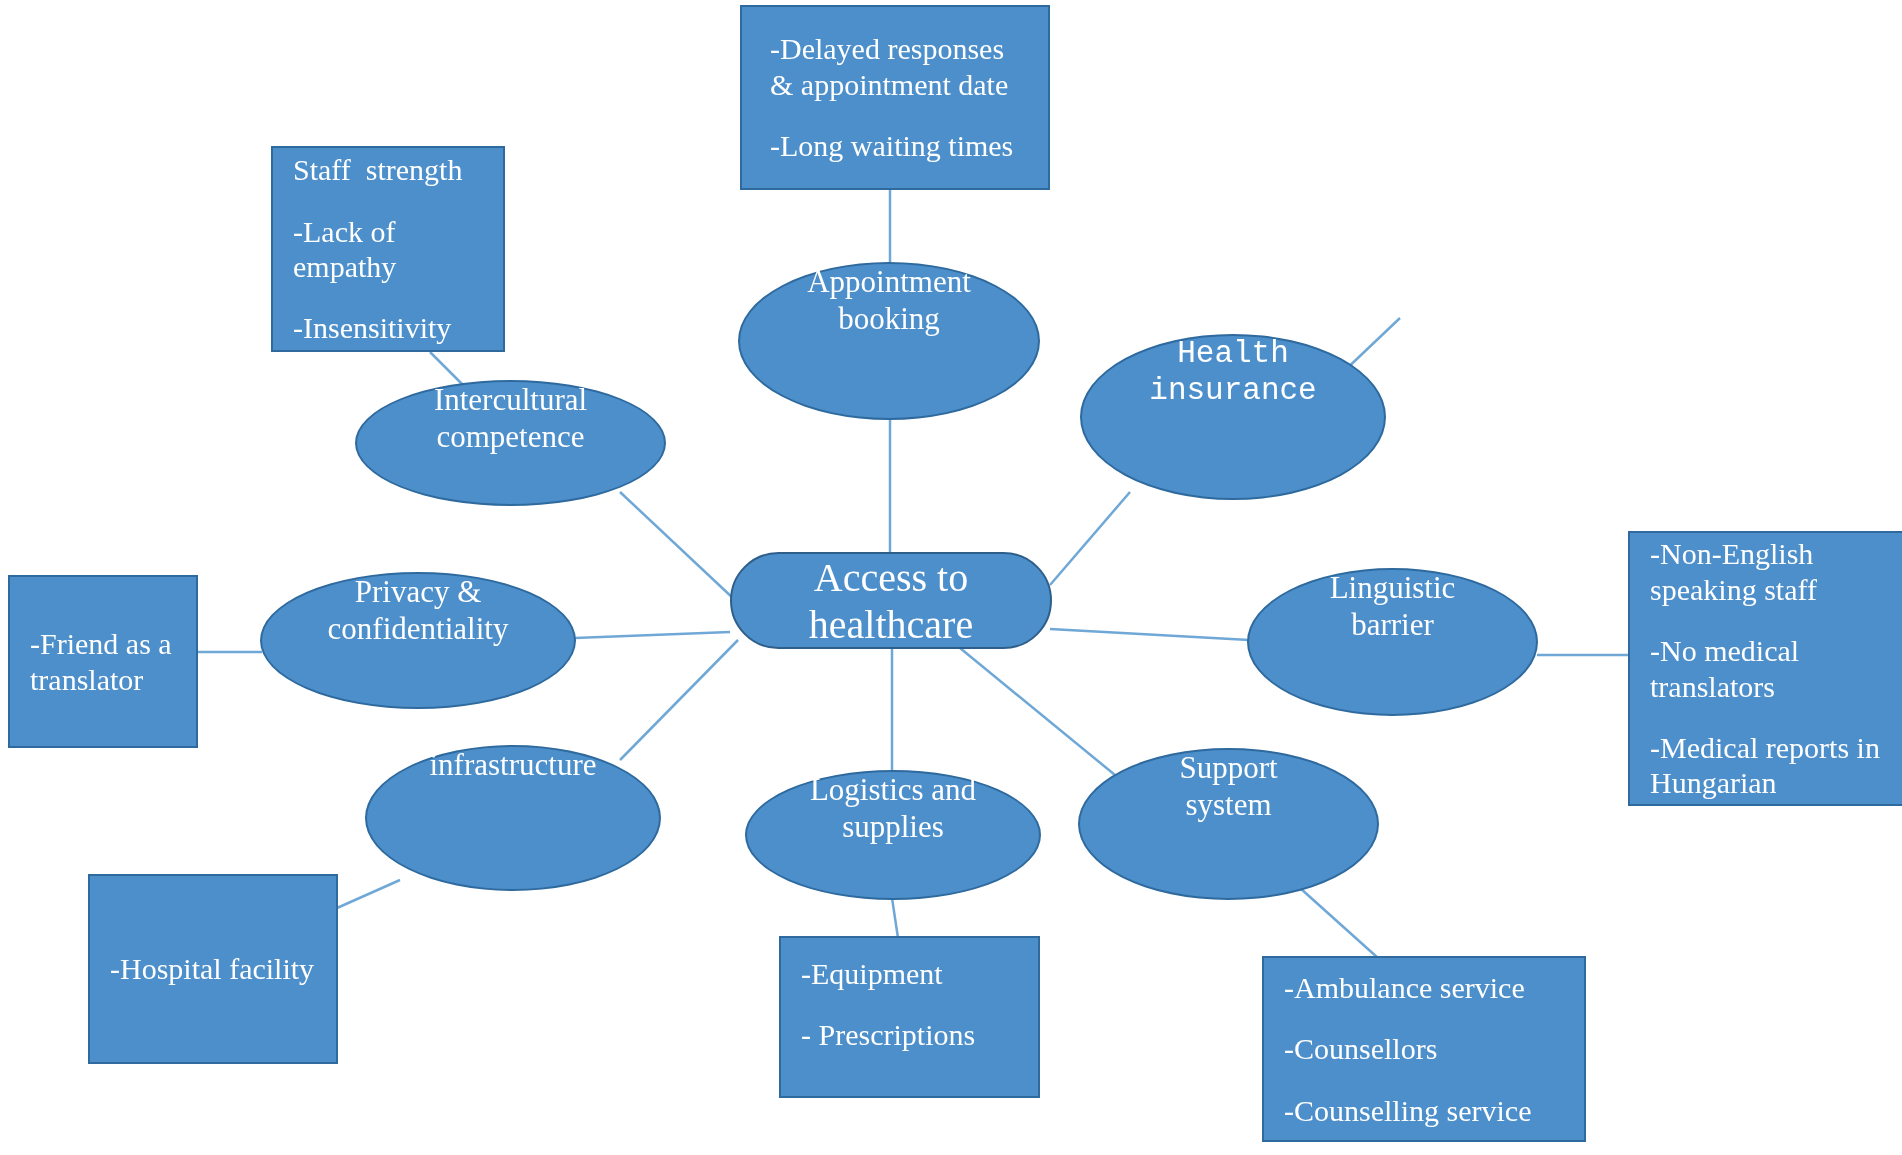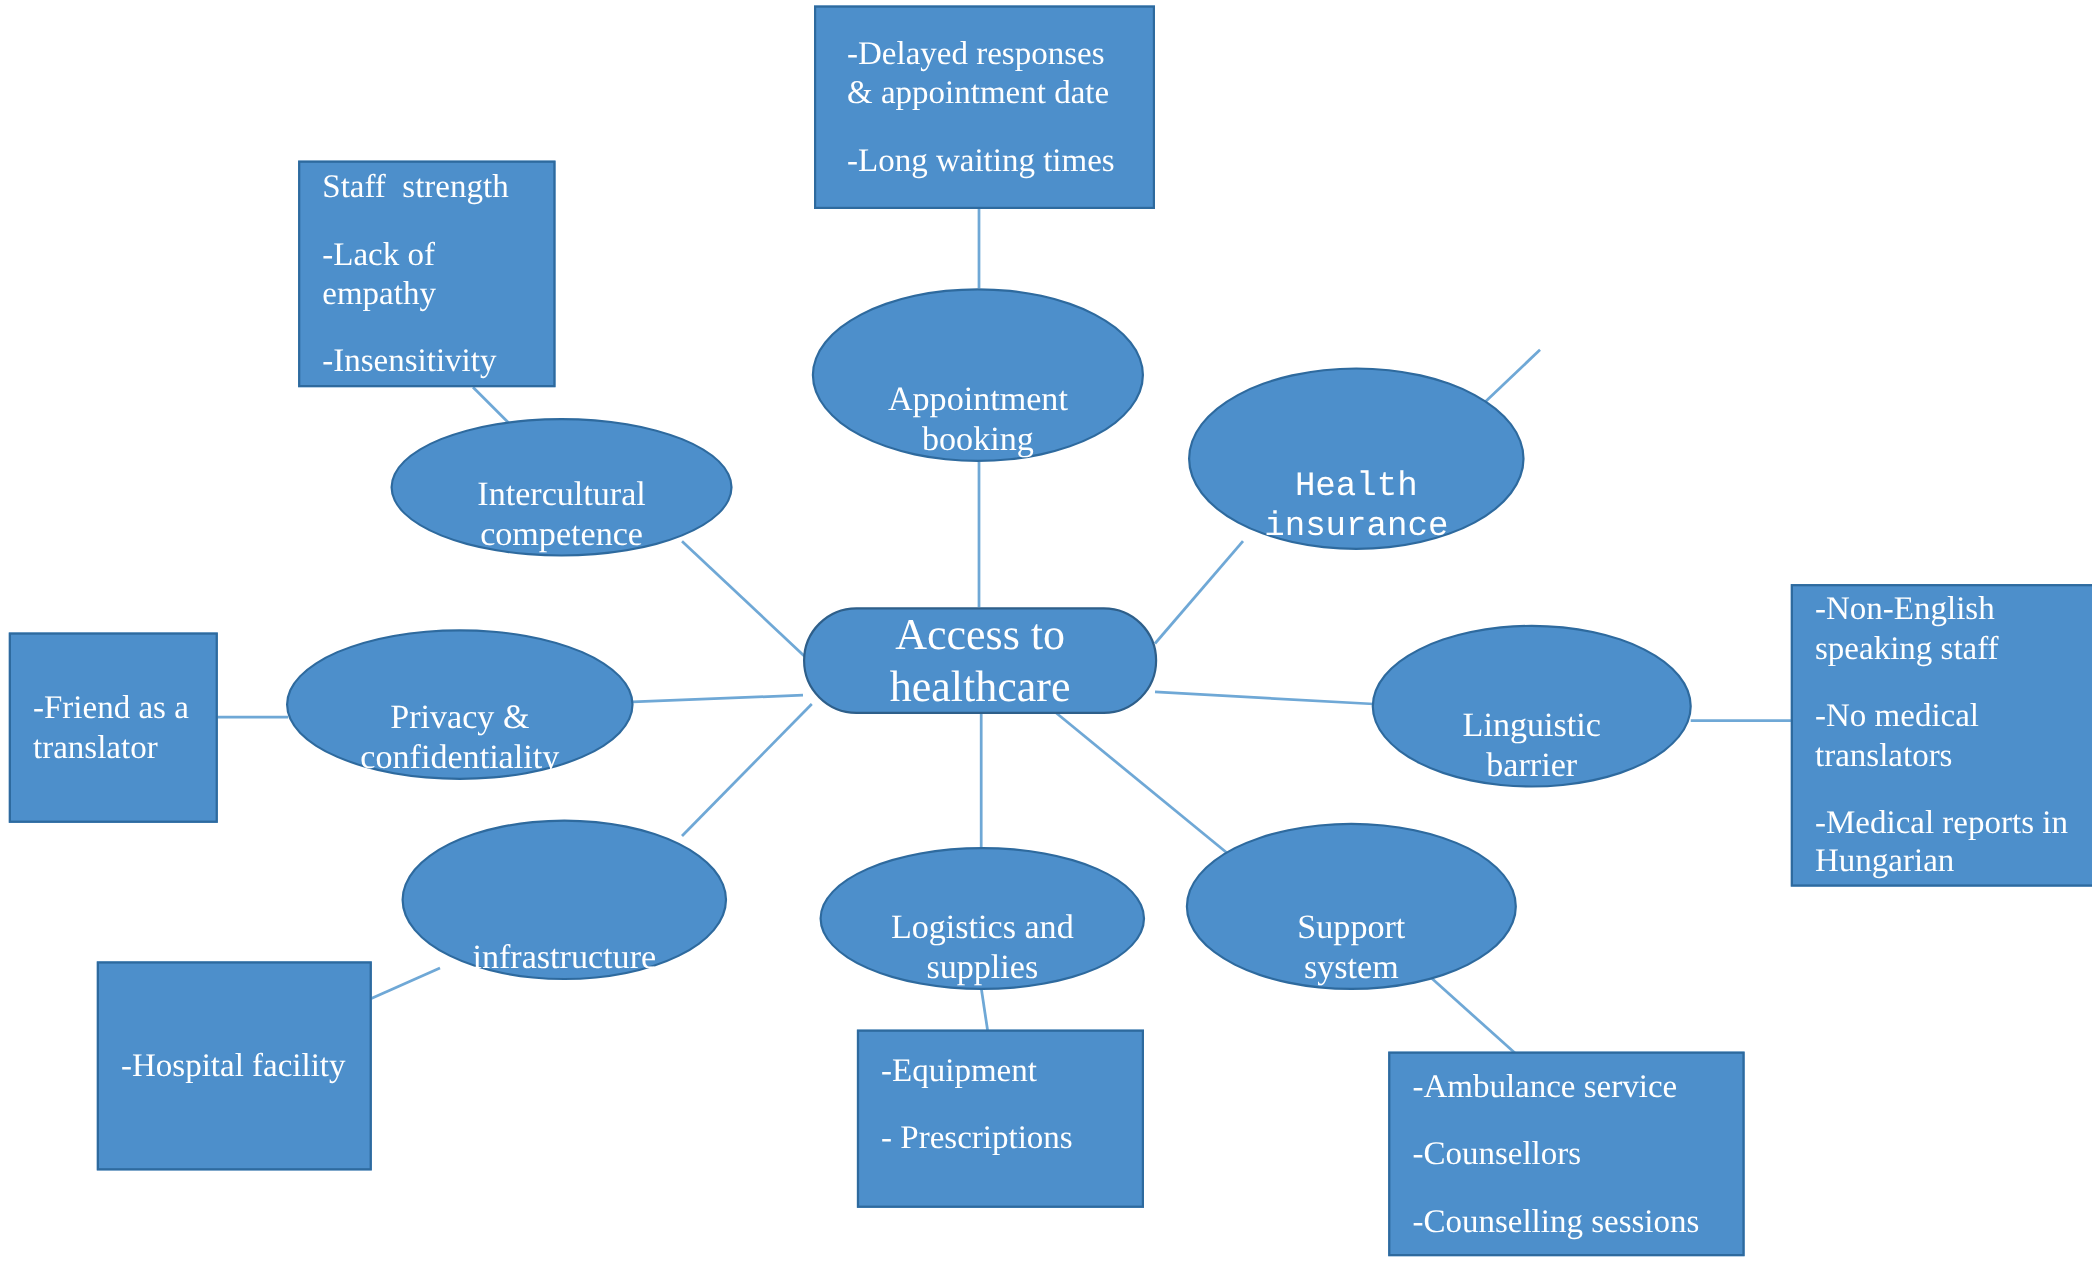--- a/index.html
+++ b/index.html
@@ -25,21 +25,21 @@
     width: 1902px;
     height: 1155px;
     pointer-events: none;
   }
   .node {
     position: absolute;
     box-sizing: border-box;
     background: #4D8FCB;
     color: #ffffff;
     display: flex;
-    align-items: flex-end;
+    align-items: flex-start;
     justify-content: center;
     text-align: center;
     line-height: 1.18;
     z-index: 2;
   }
   .ellipse {
     border: 2px solid #2E6A9E;
     border-radius: 50%;
     font-size: 31px;
   }
@@ -205,17 +205,17 @@
     <div class="lines" style="align-self:flex-start; margin-top:4px;">
       <span class="line">-Equipment</span>
       <span class="line">- Prescriptions</span>
     </div>
   </div>
 
   <div class="node box" style="left:1262px; top:956px; width:324px; height:186px;">
     <div class="lines">
       <span class="line">-Ambulance service</span>
       <span class="line">-Counsellors</span>
-      <span class="line">-Counselling sessions</span>
+      <span class="line">-Counselling service</span>
     </div>
   </div>
 
 </div>
 
 </body></html>

